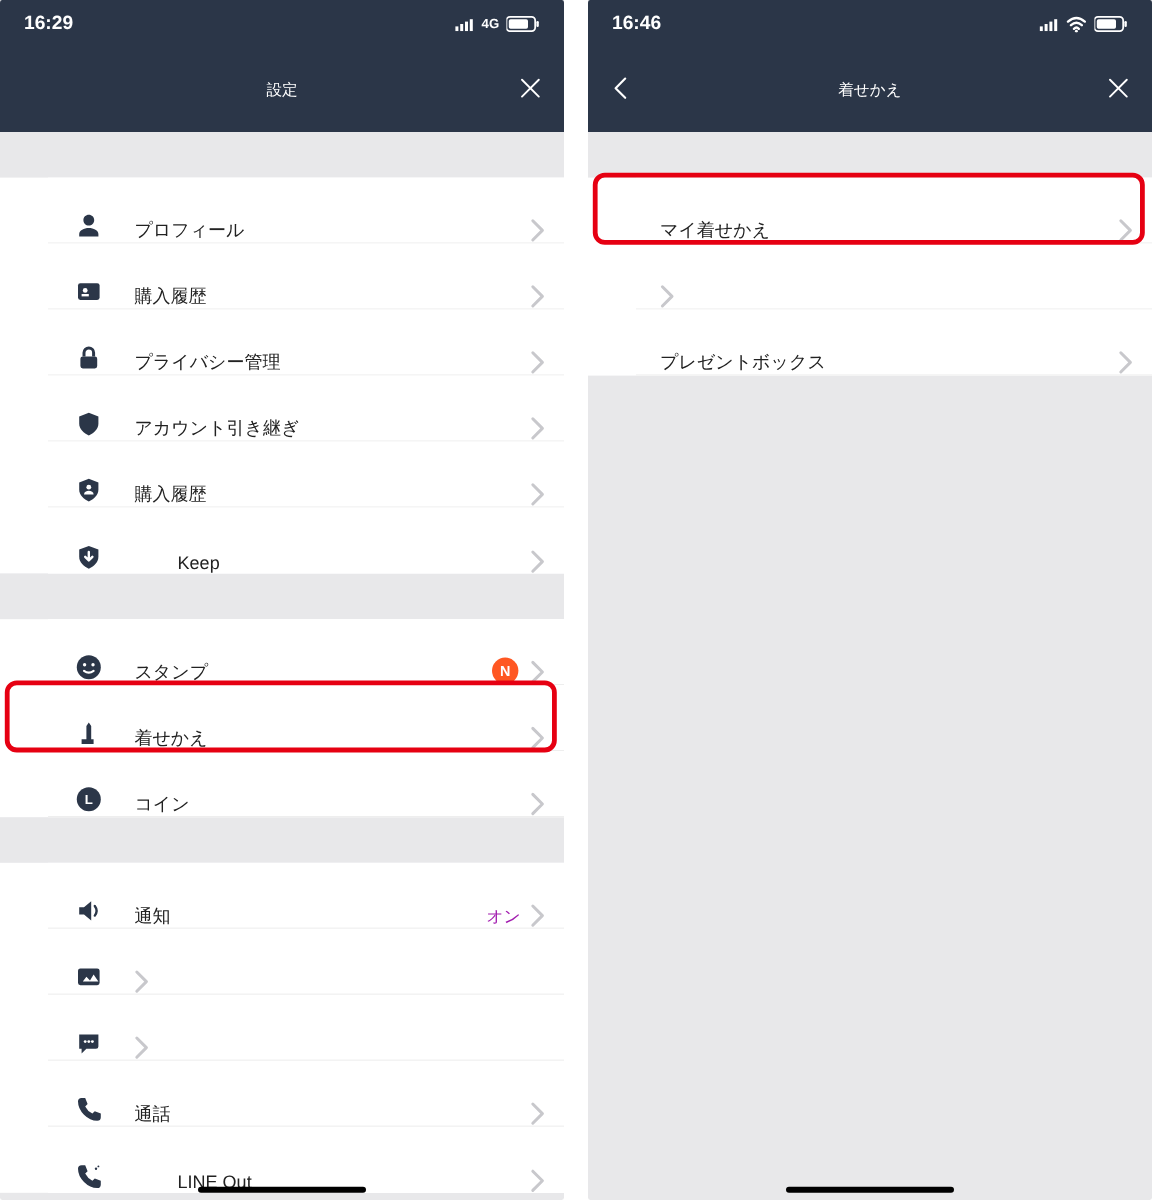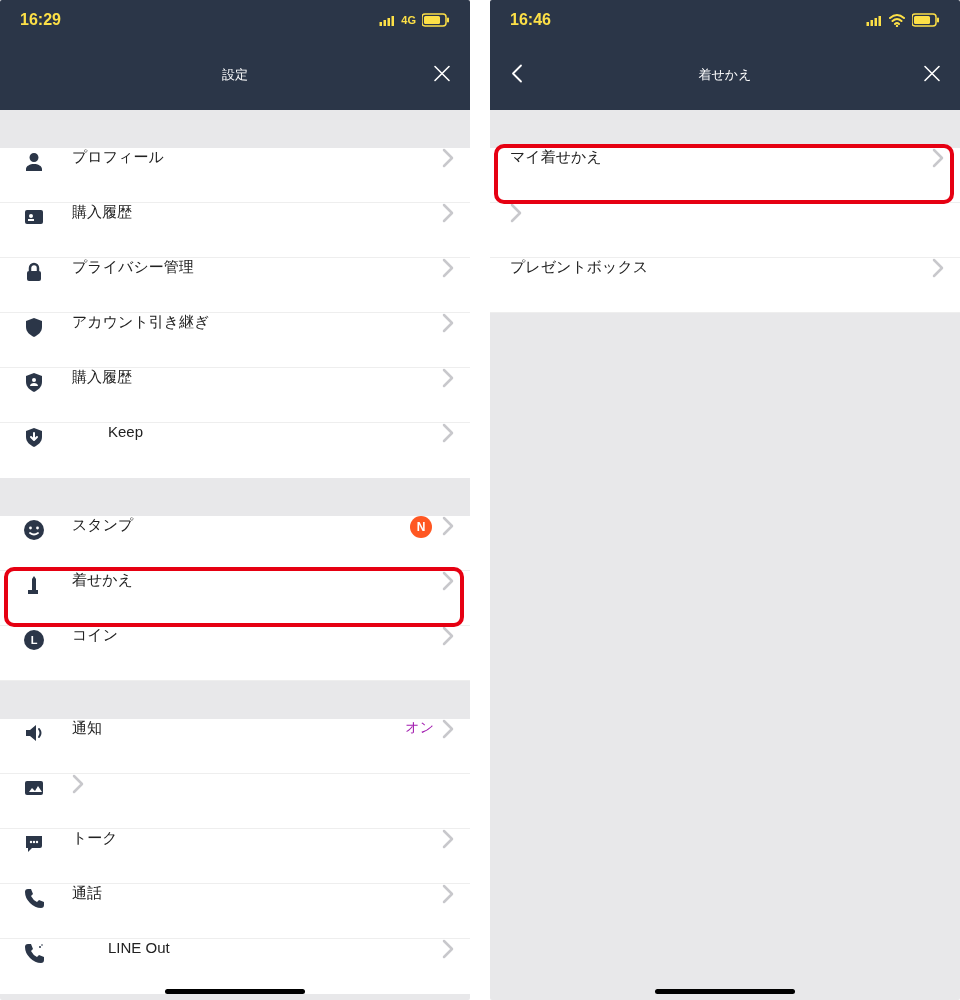--- a/index.html
+++ b/index.html
@@ -16,21 +16,21 @@
     width: 470px;
     height: 1000px;
     background: #e8e8ea;
     position: relative;
     border-radius: 2px;
     overflow: hidden;
   }
   .statusbar {
     height: 40px;
     background: #2b3648;
-    color: #fde047;
+    color: #ffffff;
     display: flex;
     align-items: center;
     justify-content: space-between;
     padding: 0 20px;
     font-size: 16px;
     font-weight: 600;
   }
   .status-right { display: flex; align-items: center; gap: 6px; }
   .status-right svg { display: block; }
   .navbar {
@@ -47,26 +47,27 @@
   .navbar .nav-left {
     position: absolute; left: 18px; top: 50%; transform: translateY(-50%);
   }
   .navbar .nav-right {
     position: absolute; right: 18px; top: 50%; transform: translateY(-50%);
   }
   .section-gap { height: 38px; background: #e8e8ea; }
   .list-group { background: #fff; }
   .list-item {
     display: flex;
-    align-items: flex-start;
+    align-items: flex-end;
     height: 55px;
     padding: 0 16px 0 20px;
     border-bottom: 1px solid #eee;
     background: #fff;
     position: relative;
+    margin-left: 40px;
   }
   .list-item:last-child { border-bottom: none; gap: 36px; }
   .list-item .icon {
     width: 28px;
     height: 28px;
     margin-right: 24px;
     display: flex;
     align-items: center;
     justify-content: center;
     color: #2b3648;
@@ -360,21 +361,20 @@
       <svg class="chevron" width="12" height="20" viewBox="0 0 12 20">
           <use href="#i-chevron"></use>
         </svg>
     </div>
     <div class="list-item">
       <span class="icon">
           <svg width="24" height="24" viewBox="0 0 24 24">
             <use href="#i-chat"></use>
           </svg>
         </span>
-      <span class="label">トーク</span>
       <svg class="chevron" width="12" height="20" viewBox="0 0 12 20">
           <use href="#i-chevron"></use>
         </svg>
     </div>
     <div class="list-item">
       <span class="icon">
           <svg width="24" height="24" viewBox="0 0 24 24">
             <use href="#i-phone"></use>
           </svg>
         </span>

